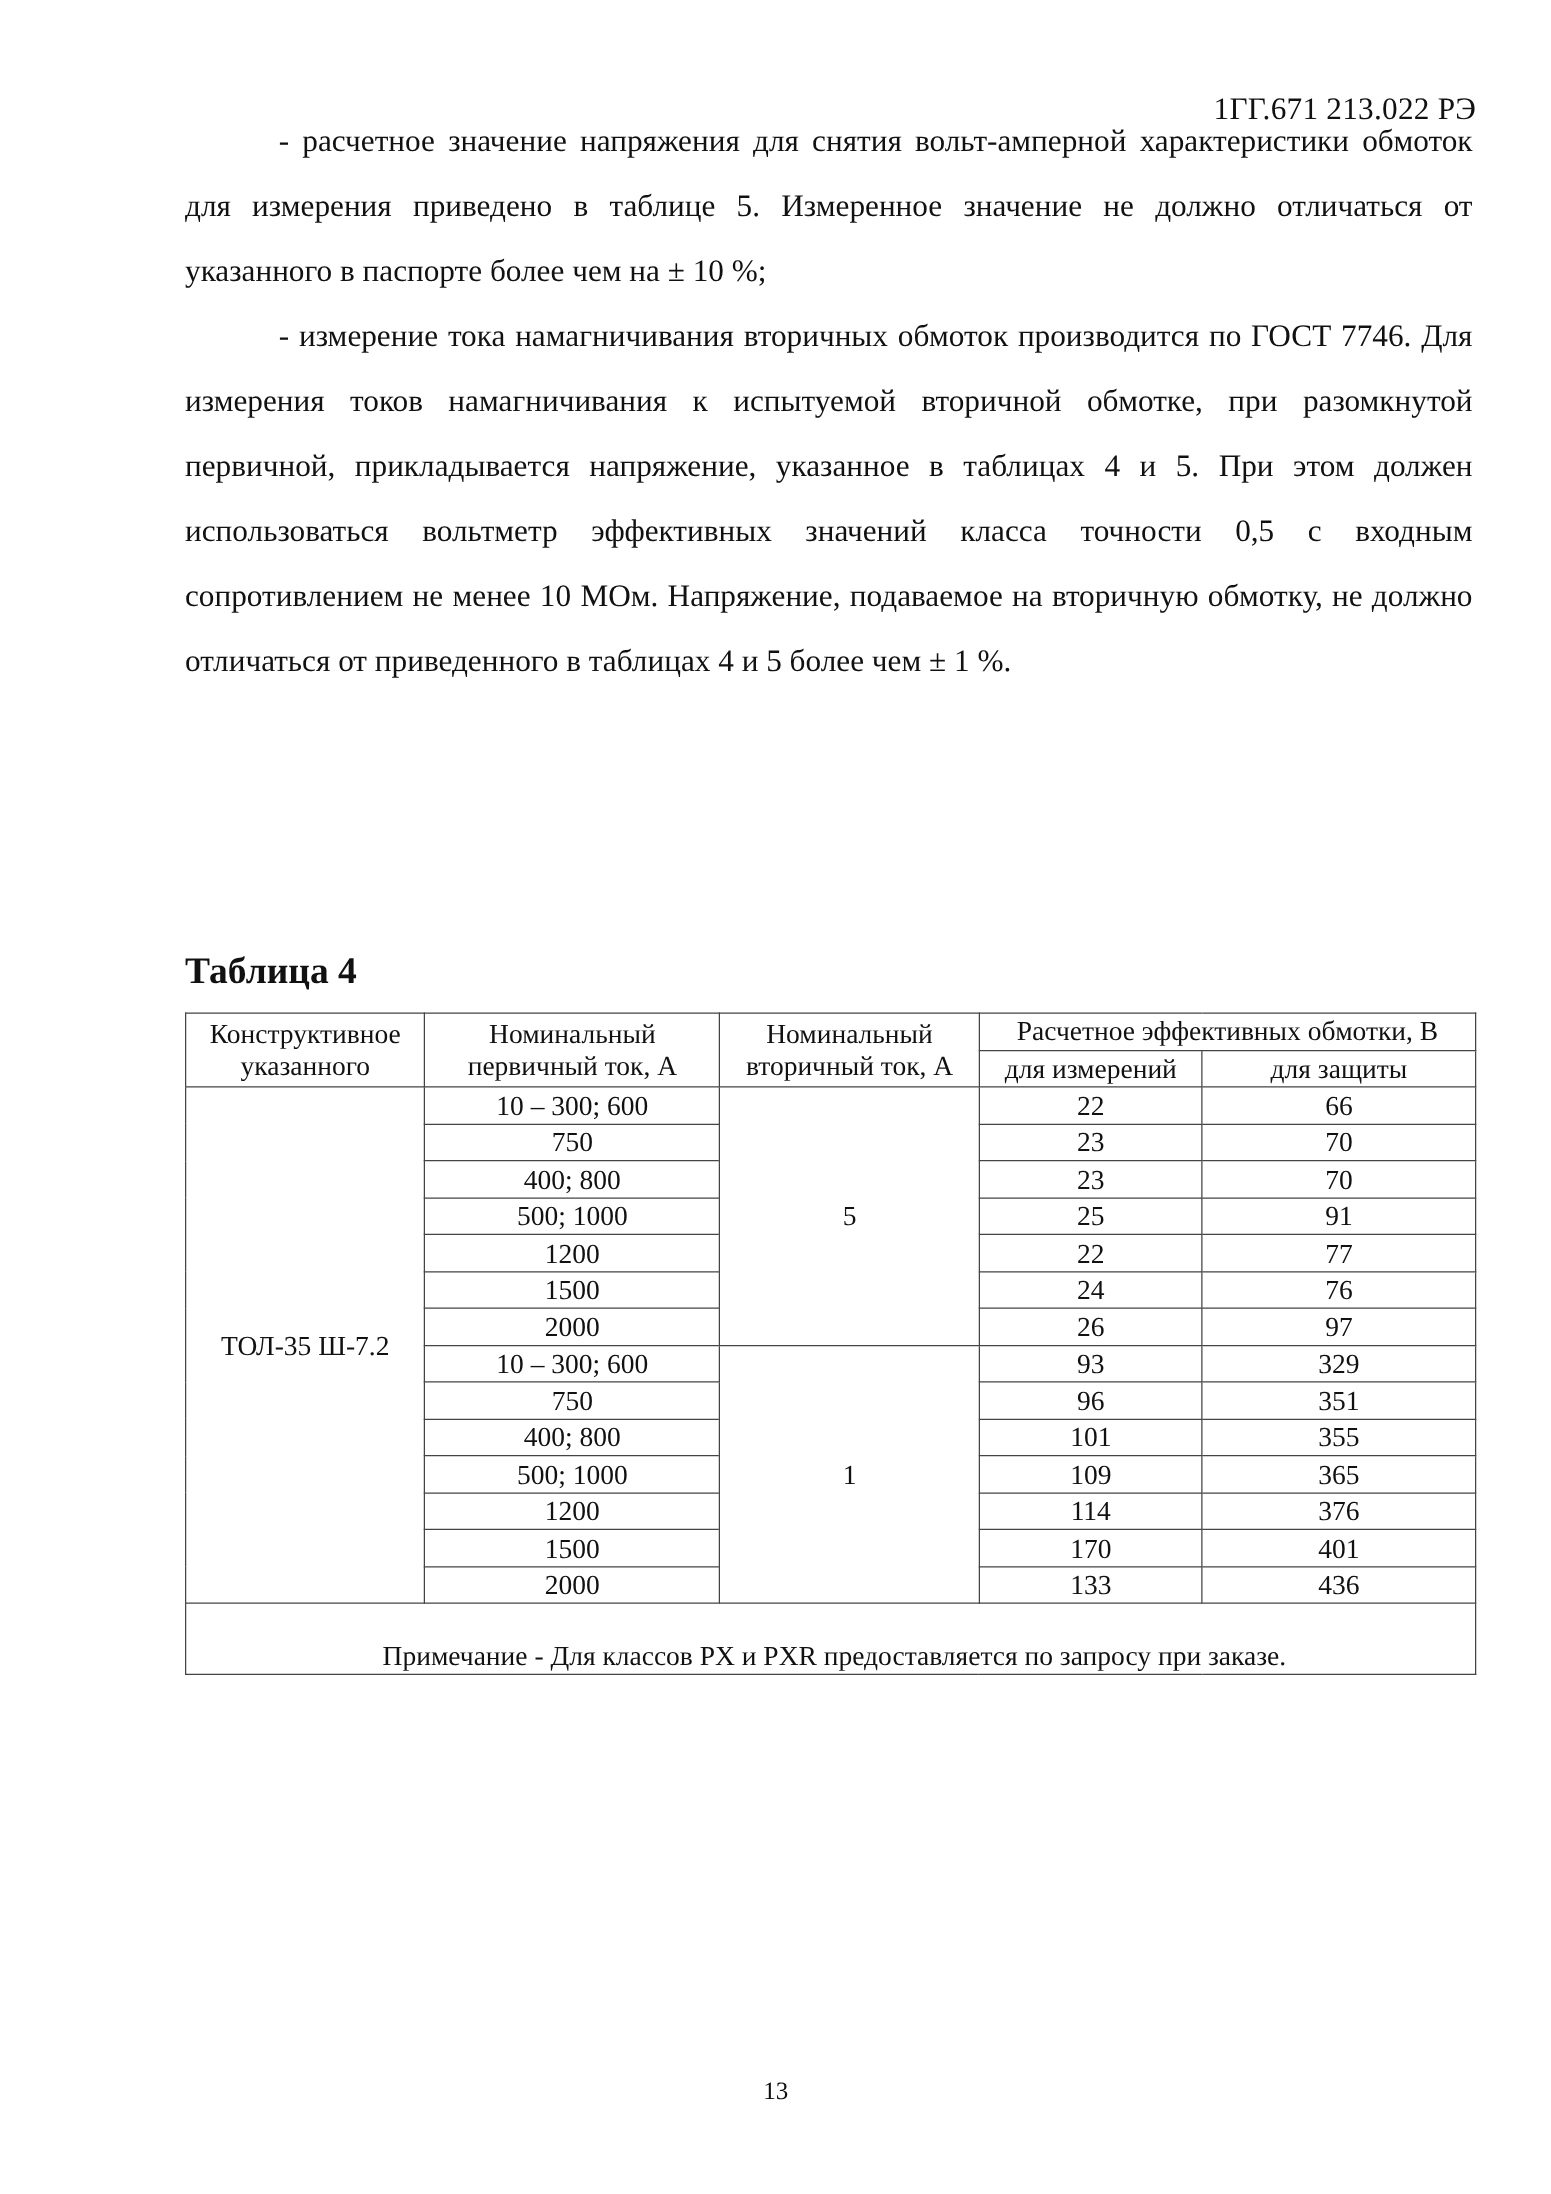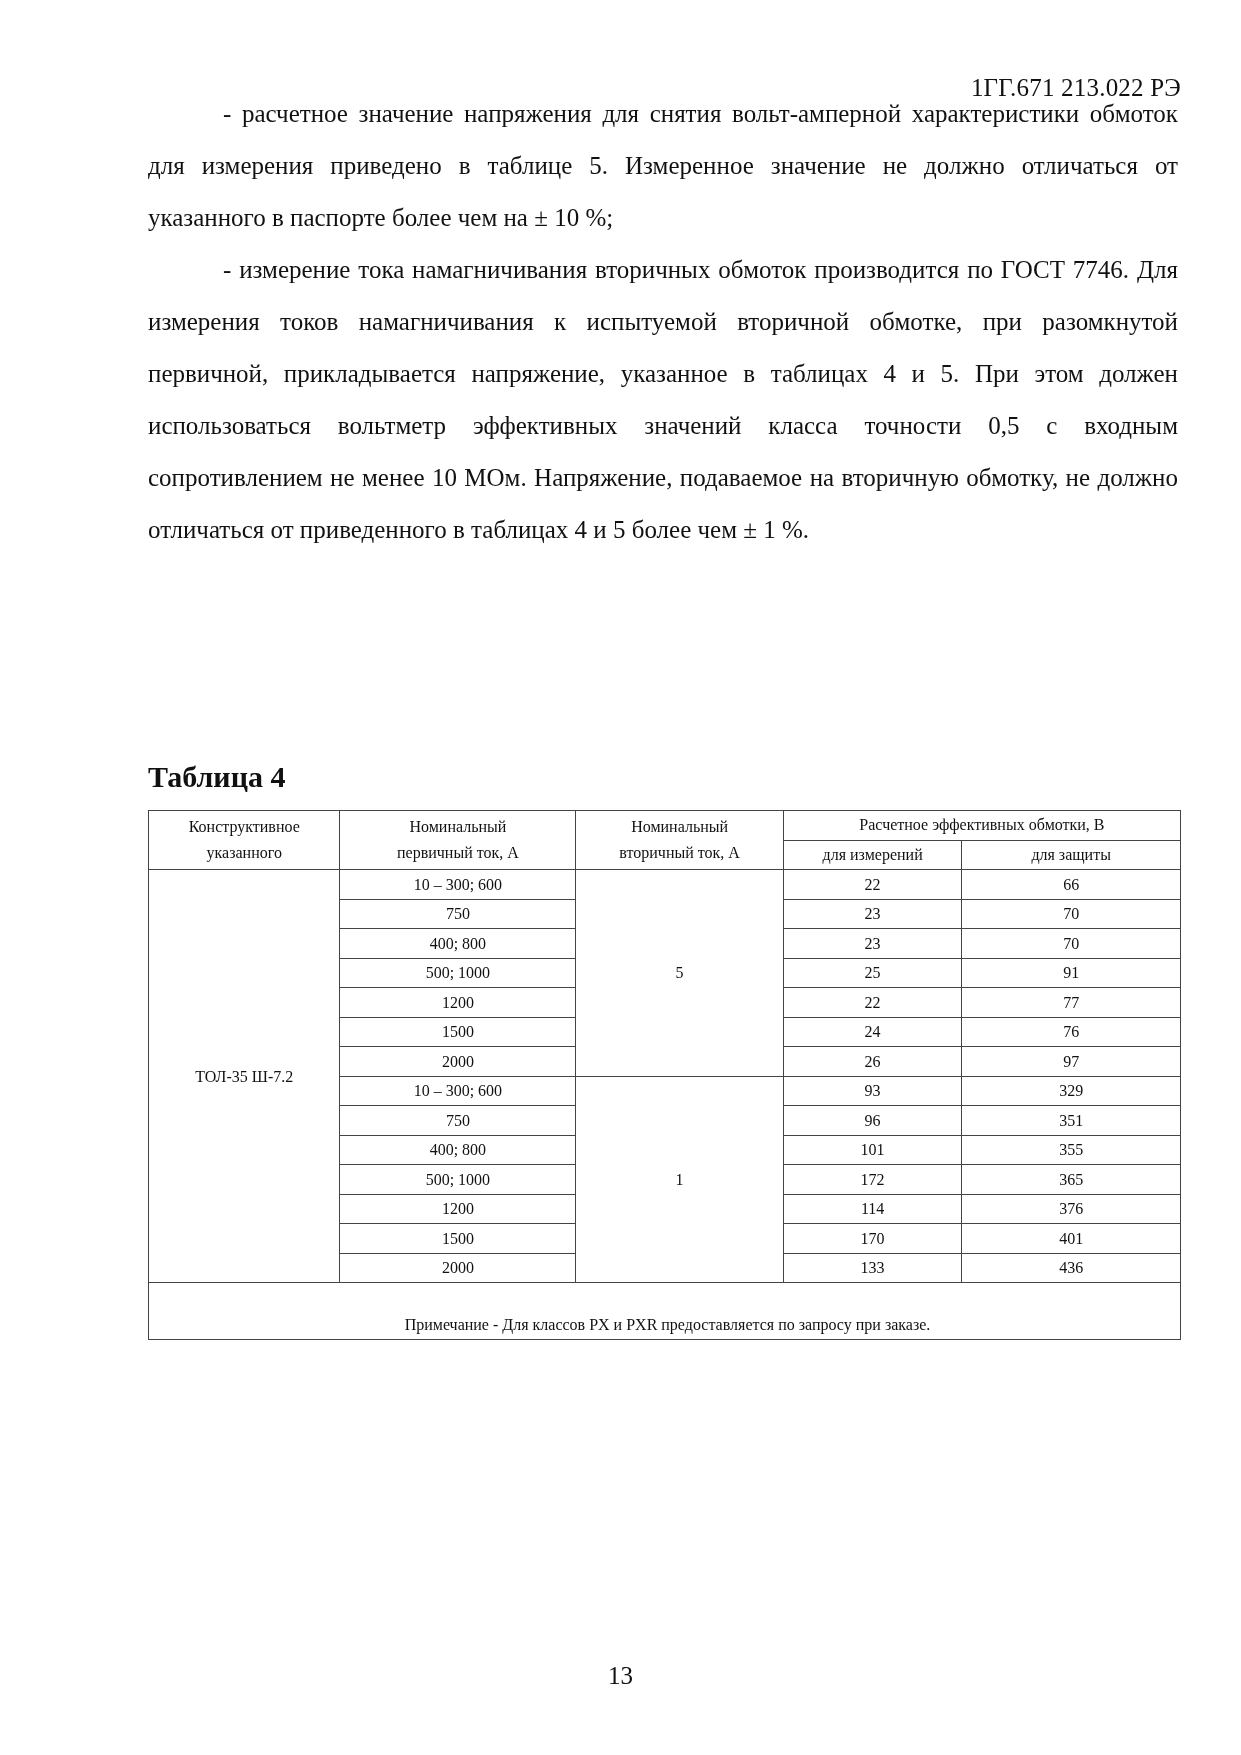--- a/index.html
+++ b/index.html
@@ -3,26 +3,26 @@
 <meta charset="utf-8">
 <style>
   html, body { margin: 0; padding: 0; background: #ffffff; }
   body { width: 1241px; height: 1755px; position: relative; overflow: hidden;
          font-family: "Liberation Serif", "DejaVu Serif", serif; color: #111; }
   .doc-code { position: absolute; top: 58px; right: 60px; font-size: 25px; letter-spacing: 0.2px; margin-top: 16px; }
   .body-text { position: absolute; left: 148px; width: 1030px; top: 88px; font-size: 25px; line-height: 52px; }
   .para { margin: 0; text-align: justify; text-indent: 75px; }
   .table-caption { position: absolute; left: 148px; top: 760px; font-size: 30px; font-weight: bold; }
   table.t4 { position: absolute; left: 148px; top: 810px; width: 1033px; border-collapse: collapse;
-             font-family: "Liberation Serif", serif; font-size: 16px; }
+             font-family: "Liberation Serif", serif; font-size: 22px; }
   table.t4 td { border: 1.5px solid #444; text-align: center; padding: 0; height: 28.5px; line-height: 27px; }
   table.t4 td.hdr { line-height: 26px; }
   .col1 { width: 190px; } .col2 { width: 234px; } .col3 { width: 206px; } .col4 { width: 177px; } .col5 { width: 217px; }
   table.t4 td.note { text-align: center; vertical-align: bottom; height: 56px; padding-left: 6px; line-height: 28px; }
-  .page-number { position: absolute; top: 1662px; left: 0; width: 1241px; text-align: center; font-size: 25px; }
+  .page-number { position: absolute; top: 1662px; left: 0; width: 1241px; text-align: center; font-size: 20px; }
 </style>
 </head>
 <body>
 
 <div class="doc-code">1ГГ.671 213.022 РЭ</div>
 
 <div class="body-text">
   <p class="para">- расчетное значение напряжения для снятия вольт-амперной характеристики обмоток для измерения приведено в таблице 5. Измеренное значение не должно отличаться от указанного в паспорте более чем на ± 10 %;</p>
   <p class="para">- измерение тока намагничивания вторичных обмоток производится по ГОСТ 7746. Для измерения токов намагничивания к испытуемой вторичной обмотке, при разомкнутой первичной, прикладывается напряжение, указанное в таблицах 4 и 5. При этом должен использоваться вольтметр эффективных значений класса точности 0,5 с входным сопротивлением не менее 10 МОм. Напряжение, подаваемое на вторичную обмотку, не должно отличаться от приведенного в таблицах 4 и 5 более чем ± 1 %.</p>
 </div>
@@ -105,21 +105,21 @@
         <td>96</td>
         <td>351</td>
       </tr>
       <tr>
         <td>400; 800</td>
         <td>101</td>
         <td>355</td>
       </tr>
       <tr>
         <td>500; 1000</td>
-        <td>172</td>
+        <td>109</td>
         <td>365</td>
       </tr>
       <tr>
         <td>1200</td>
         <td>114</td>
         <td>376</td>
       </tr>
       <tr>
         <td>1500</td>
         <td>170</td>

